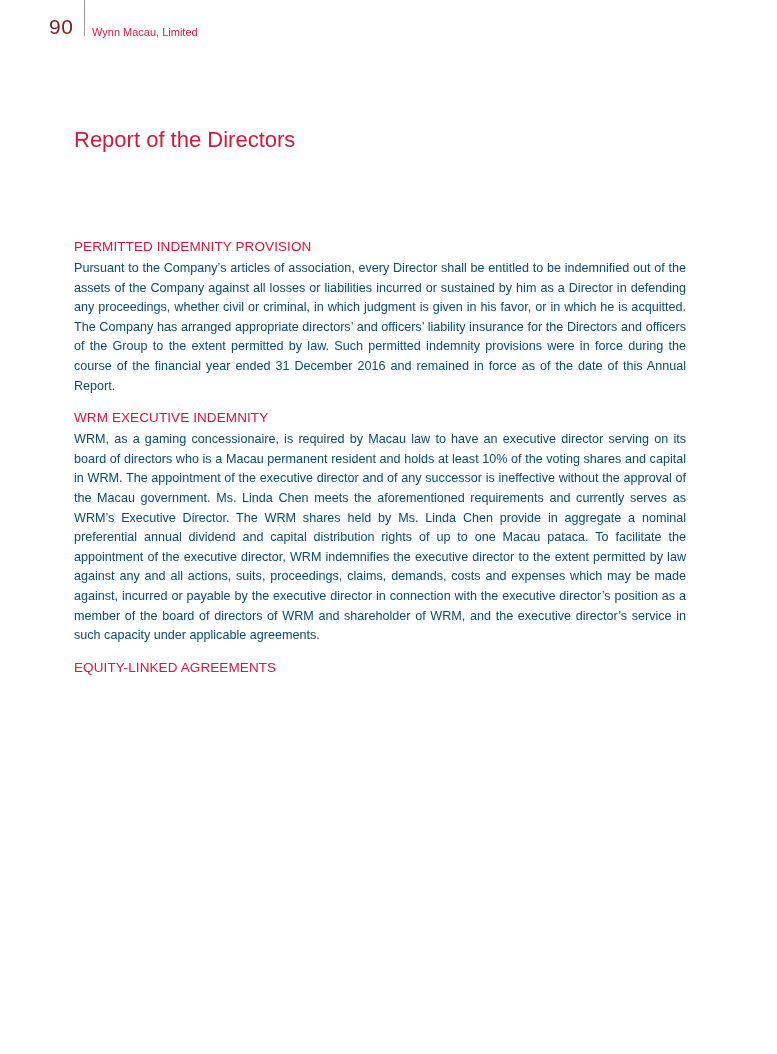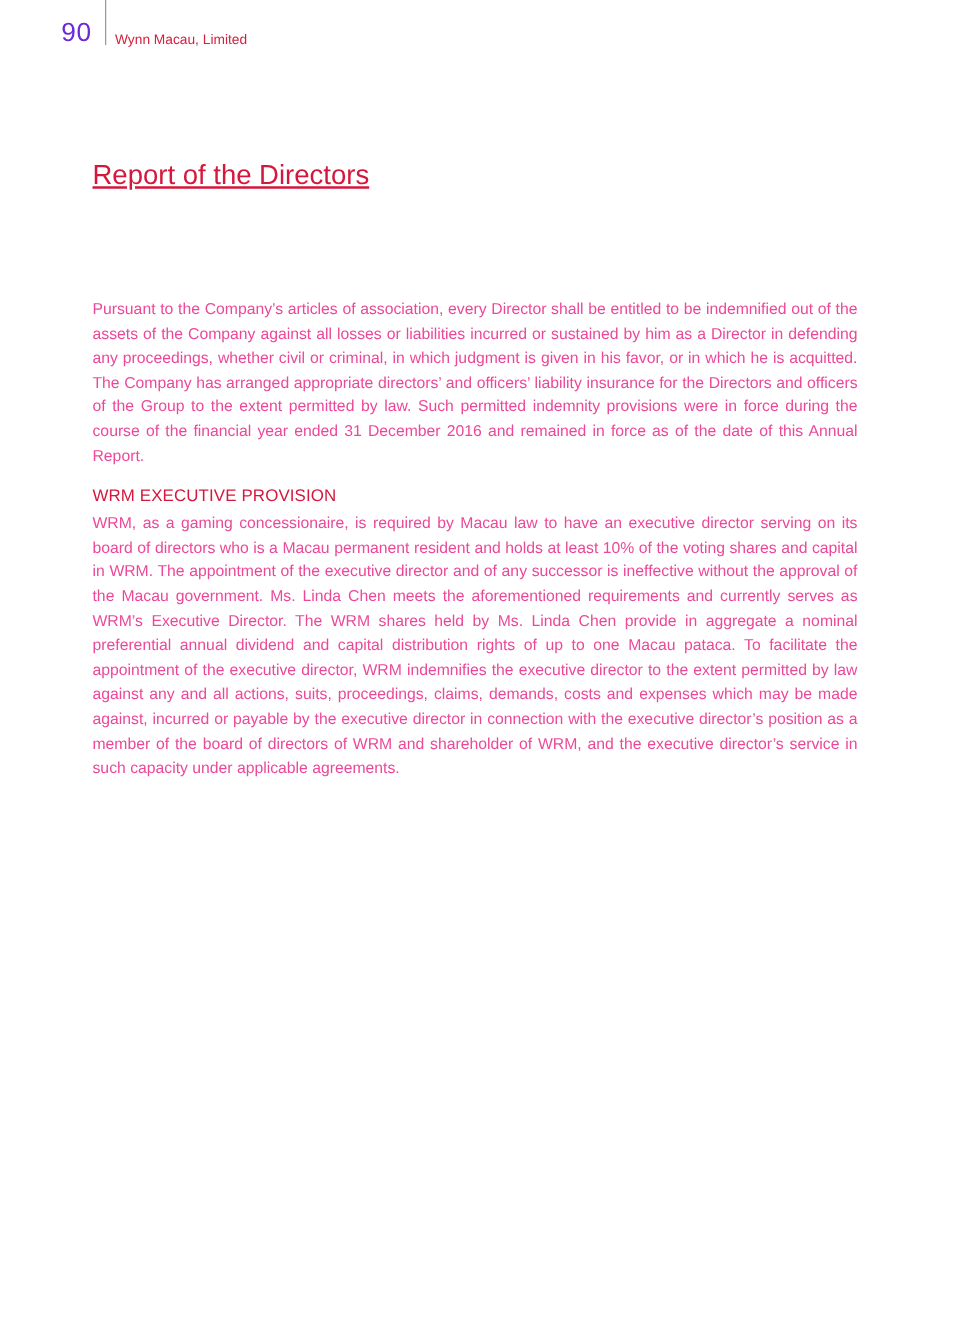--- a/index.html
+++ b/index.html
@@ -22,42 +22,41 @@
       width: 1px;
       height: 36px;
       background: #9a9a9a;
     }
     .page-number {
       position: absolute;
       left: 49px;
       top: 15px;
       font-size: 21px;
       line-height: 24px;
-      color: #6d28d9;
+      color: #7f1d1d;
       font-weight: normal;
       letter-spacing: 0.5px;
     }
     .company-name {
       position: absolute;
       left: 92px;
       top: 27px;
       font-size: 11px;
       line-height: 10px;
       color: #d3203f;
     }
     .page-title {
       position: absolute;
       left: 74px;
       top: 126px;
       margin: 0;
       font-size: 22px;
       line-height: 28px;
       font-weight: normal;
       color: #d5173d;
-      text-decoration: underline;
     }
     .content {
       position: absolute;
       left: 74px;
       top: 238px;
       width: 612px;
     }
     .section {
       margin-bottom: 13px;
     }
@@ -67,35 +66,37 @@
       line-height: 18px;
       font-weight: normal;
       color: #d5173d;
       letter-spacing: 0.1px;
     }
     .section p {
       margin: 0;
       font-size: 12.6px;
       line-height: 19.6px;
       text-align: justify;
-      color: #ec4899;
+      color: #0c4a6e;
     }
   </style>
 </head>
 <body>
 
 <div class="header-rule"></div>
 <div class="page-number">90</div>
 <div class="company-name">Wynn Macau, Limited</div>
 
 <h1 class="page-title">Report of the Directors</h1>
 
 <div class="content">
   <div class="section">
+    <h2>PERMITTED INDEMNITY PROVISION</h2>
     <p>Pursuant to the Company’s articles of association, every Director shall be entitled to be indemnified out of the assets of the Company against all losses or liabilities incurred or sustained by him as a Director in defending any proceedings, whether civil or criminal, in which judgment is given in his favor, or in which he is acquitted. The Company has arranged appropriate directors’ and officers’ liability insurance for the Directors and officers of the Group to the extent permitted by law. Such permitted indemnity provisions were in force during the course of the financial year ended 31 December 2016 and remained in force as of the date of this Annual Report.</p>
   </div>
   <div class="section">
-    <h2>WRM EXECUTIVE PROVISION</h2>
+    <h2>WRM EXECUTIVE INDEMNITY</h2>
     <p>WRM, as a gaming concessionaire, is required by Macau law to have an executive director serving on its board of directors who is a Macau permanent resident and holds at least 10% of the voting shares and capital in WRM. The appointment of the executive director and of any successor is ineffective without the approval of the Macau government. Ms. Linda Chen meets the aforementioned requirements and currently serves as WRM’s Executive Director. The WRM shares held by Ms. Linda Chen provide in aggregate a nominal preferential annual dividend and capital distribution rights of up to one Macau pataca. To facilitate the appointment of the executive director, WRM indemnifies the executive director to the extent permitted by law against any and all actions, suits, proceedings, claims, demands, costs and expenses which may be made against, incurred or payable by the executive director in connection with the executive director’s position as a member of the board of directors of WRM and shareholder of WRM, and the executive director’s service in such capacity under applicable agreements.</p>
   </div>
   <div class="section">
+    <h2>EQUITY-LINKED AGREEMENTS</h2>
   </div>
 </div>
 
 </body></html>

